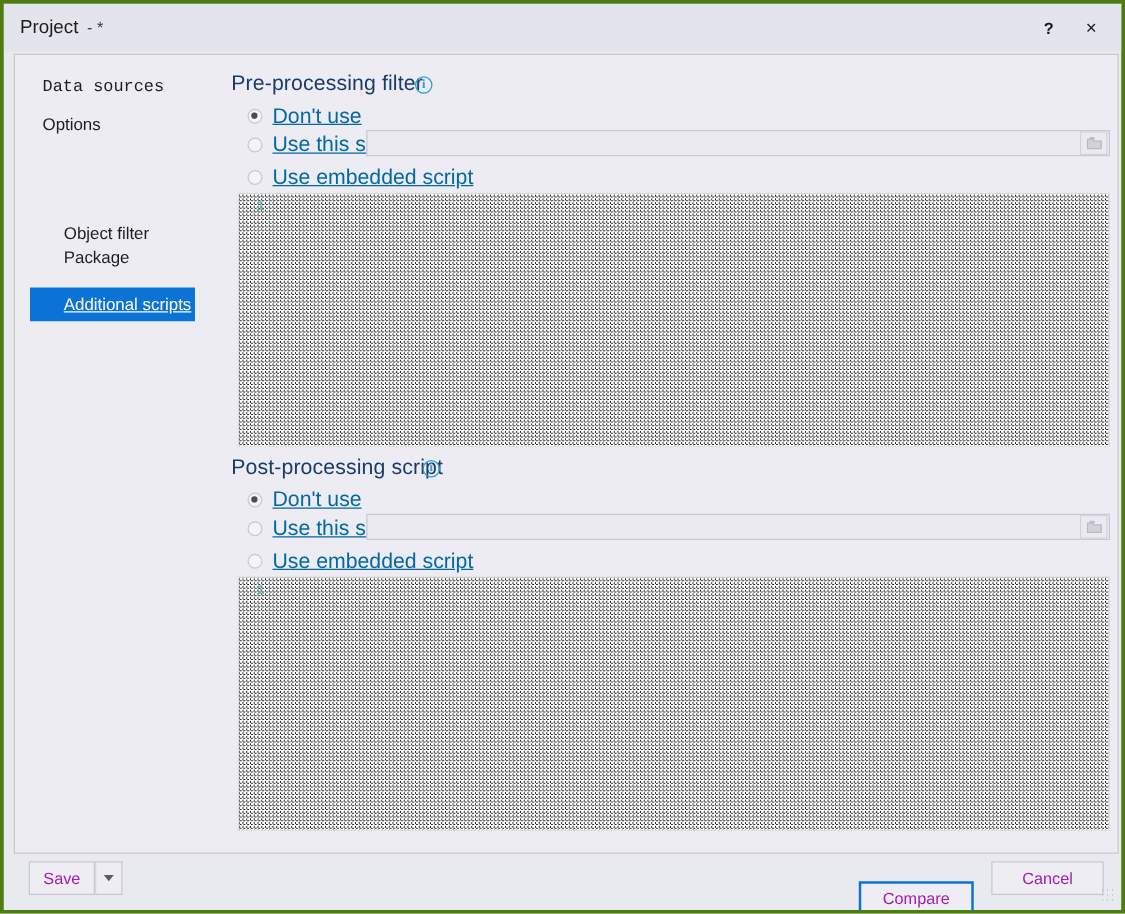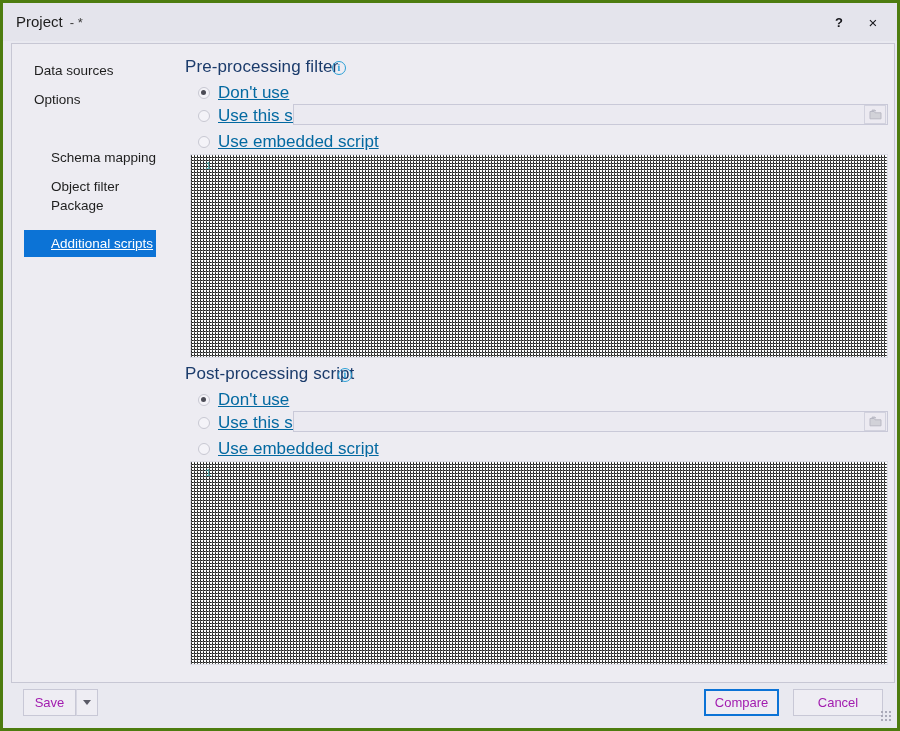--- a/index.html
+++ b/index.html
@@ -254,21 +254,21 @@
   .save-drop {
     left: 65px; top: 6px; width: 22px;
     border-left: 1px solid #d7d7e2;
   }
   .caret {
     width: 0; height: 0;
     border-left: 4px solid transparent;
     border-right: 4px solid transparent;
     border-top: 5px solid #5a5a66;
   }
-  .compare-btn { right: 116px; top: 6px; width: 75px; }
+  .compare-btn { right: 116px; top: 22px; width: 92px; }
   .cancel-btn { right: 12px; top: 6px; width: 90px; }
 
   .grip {
     position: absolute;
     right: 4px;
     bottom: 4px;
     width: 11px;
     height: 11px;
     background-image: radial-gradient(#a6a6b4 0.7px, transparent 0.8px);
     background-size: 4px 4px;
@@ -287,28 +287,25 @@
       <span>?</span>
     </div>
     <div class="title-btn close">
       <span>×</span>
     </div>
   </div>
 
   <div class="frame">
 
     <div class="sidebar">
-      <div class="nav-item" style="top:14px;">
+      <div class="nav-item" style="top:14px;font-family:Liberation Mono, monospace;">
         <span>Data sources</span>
       </div>
       <div class="nav-item" style="top:43px;">
         <span>Options</span>
-      </div>
-      <div class="nav-item child" style="top:101px;">
-        <span>Schema mapping</span>
       </div>
       <div class="nav-item child" style="top:130px;">
         <span>Object filter</span>
       </div>
       <div class="nav-item child" style="top:144px;align-items:flex-end;">
         <span>Package</span>
       </div>
       <div class="nav-item child selected" style="top:186px;height:27px;text-decoration:underline;">
         <span>Additional scripts</span>
       </div>

